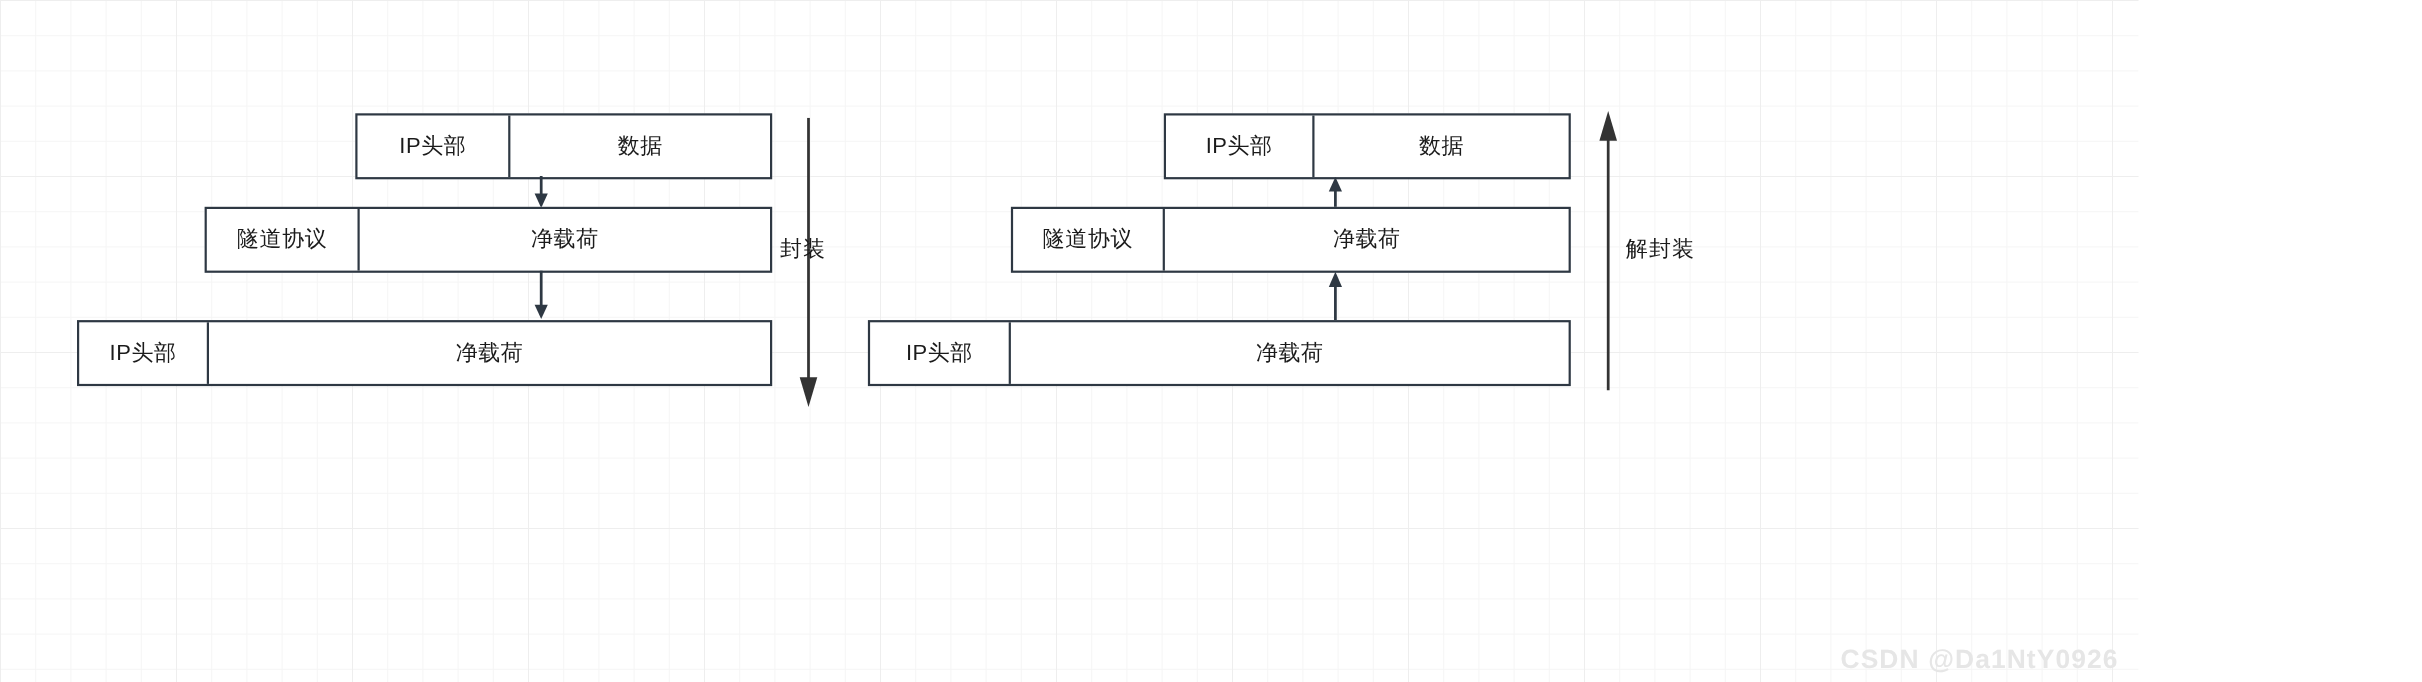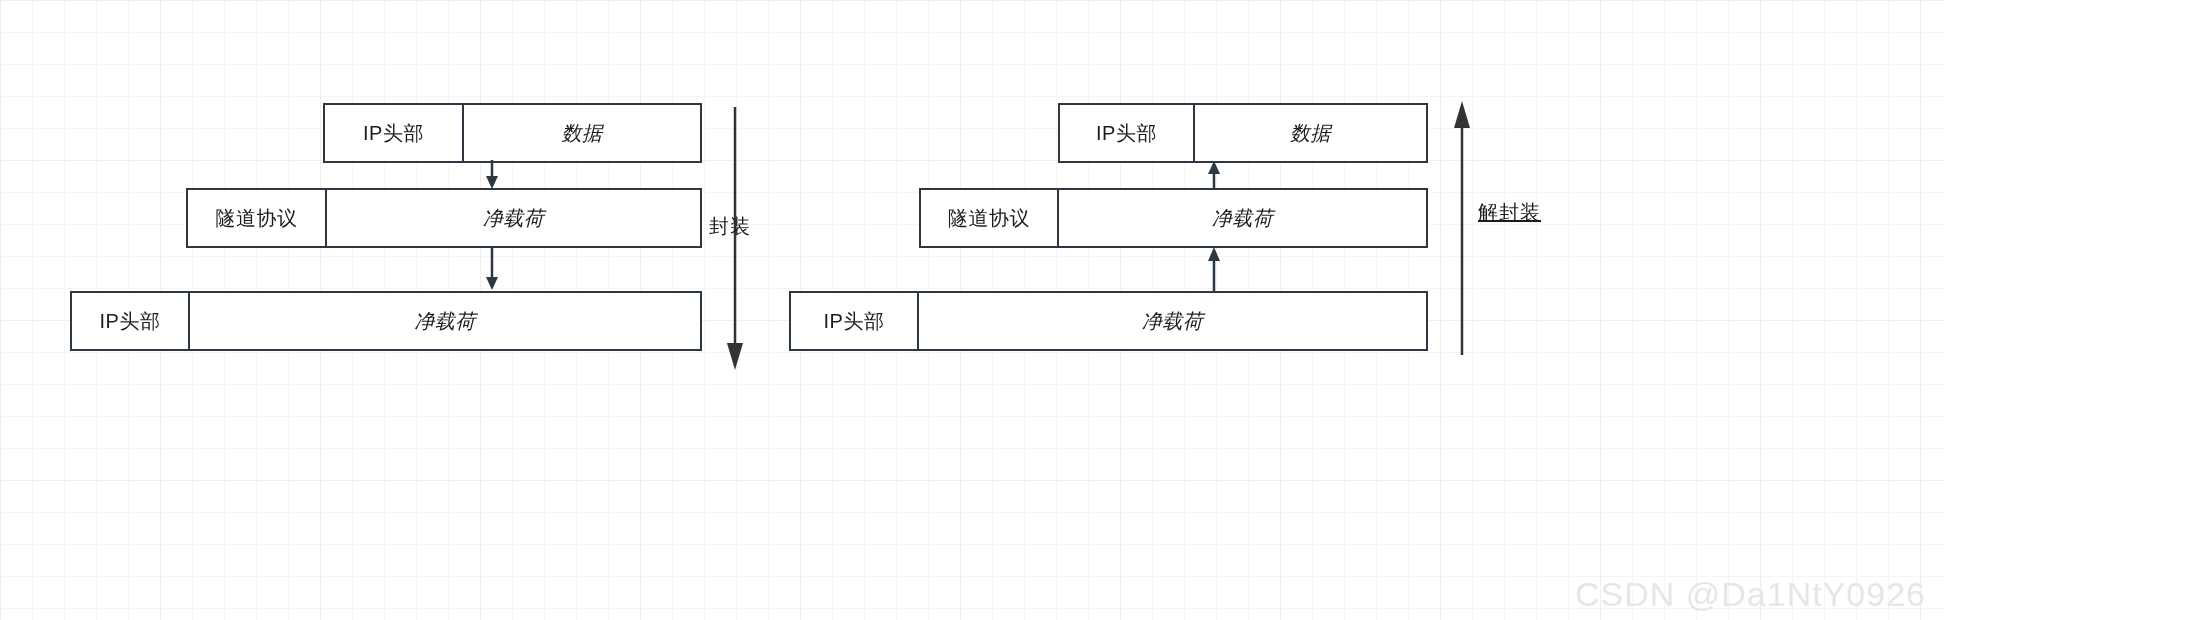--- a/index.html
+++ b/index.html
@@ -41,21 +41,20 @@
     align-items: center;
     justify-content: center;
     color: #1b1b1b;
     font-size: 20px;
     line-height: 1;
     letter-spacing: 0.5px;
     white-space: nowrap;
   }
   .cell + .cell {
     border-left: 2.5px solid #2e3843;
-    font-style: italic;
   }
 
   
   .conn {
     position: absolute;
   }
   .conn svg { display: block; }
 
   
   .side-arrow {
@@ -68,25 +67,26 @@
     color: #1b1b1b;
     white-space: nowrap;
     letter-spacing: 1px;
   }
 
   
   .watermark {
     position: absolute;
     right: 18px;
     bottom: 6px;
-    font-size: 34px;
+    font-size: 24px;
     color: #e6e6e6;
     letter-spacing: 1px;
     white-space: nowrap;
     user-select: none;
+    font-weight: bold;
   }
 </style>
 </head>
 <body>
 
 <div id="canvas">
 
   <div class="packet-row" style="left:323px; top:103px; width:379px; height:60px;">
     <div class="cell" style="width:137px;">IP头部</div>
     <div class="cell" style="flex:1;">数据</div>
@@ -152,17 +152,17 @@
     <div class="cell" style="width:126px;">IP头部</div>
     <div class="cell" style="flex:1;">净载荷</div>
   </div>
 
   <div class="side-arrow" style="left:1449px; top:100px; width:26px; height:255px;">
     <svg width="26" height="255" viewBox="0 0 26 255">
       <line x1="13" y1="255" x2="13" y2="24" stroke="#333333" stroke-width="2.5"></line>
       <polygon points="13,1 5,28 21,28" fill="#333333"></polygon>
     </svg>
   </div>
-  <div class="side-label" style="left:1478px; top:199px;text-decoration:underline;">解封装</div>
+  <div class="side-label" style="left:1478px; top:213px;">解封装</div>
 
   <div class="watermark">CSDN @Da1NtY0926</div>
 
 </div>
 
 </body></html>

